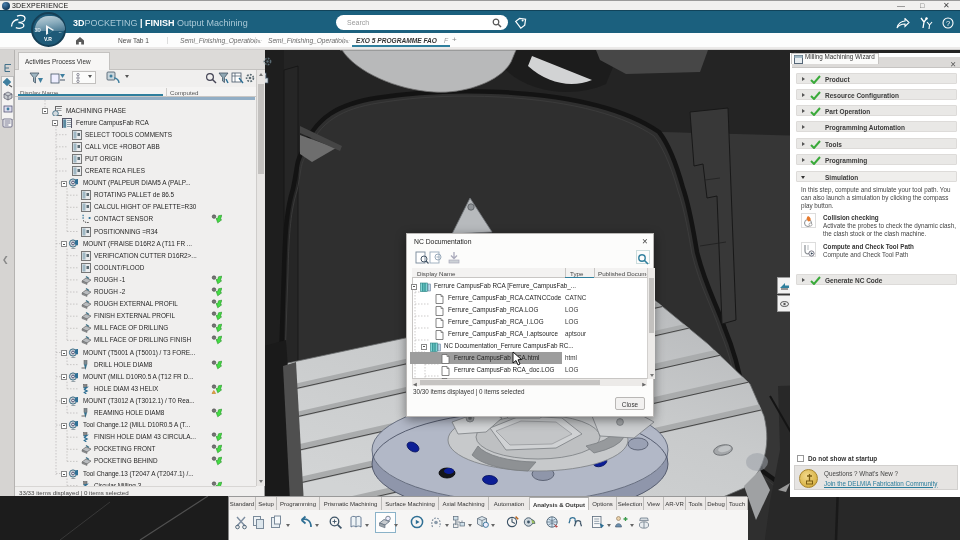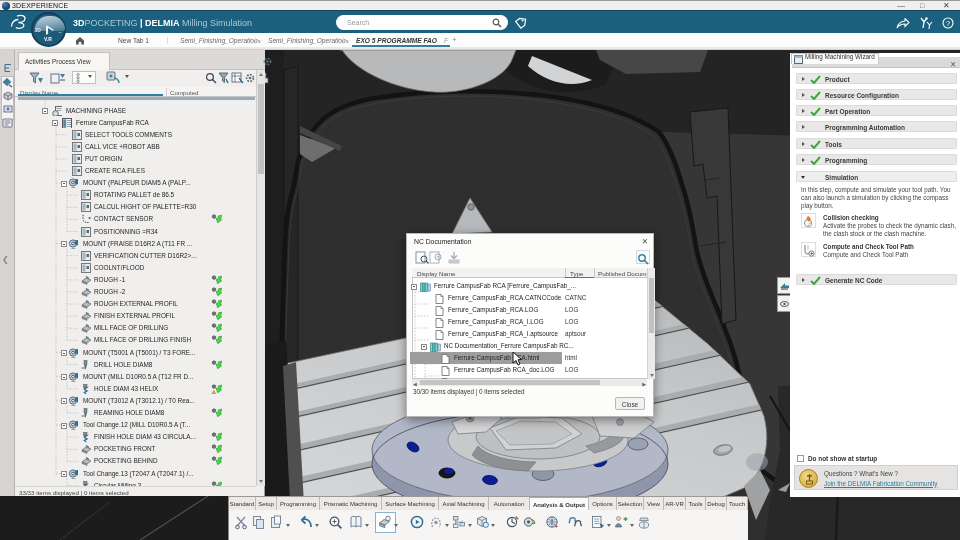--- a/index.html
+++ b/index.html
@@ -687,21 +687,21 @@
  <div class="brand">3DEXPERIENCE</div>
  <div class="winbtn" style="left:897px;">—</div>
  <div class="winbtn" style="left:920px;font-size:7px;">□</div>
  <div class="winbtn" style="left:943px;">✕</div>
 </div>
 <div class="abs" id="tealbar">
  <svg id="dslogo" style="width:17px;height:17px;left:10px;top:3px;" viewBox="0 0 17 17">
   <path d="M7,2.2 c4,-1.6 8,-0.4 8,2.3 c0,2.6 -3.4,4 -6.6,4 c3.2,0 6,1.4 5.4,3.6 c-0.7,2.2 -4.8,2.8 -8,1.6" fill="none" stroke="#fff" stroke-width="1.3"></path>
   <path d="M1.5,12.5 c0,-3.8 3,-7 6.8,-7" fill="none" stroke="#fff" stroke-width="1.3"></path>
  </svg>
- <div id="wordmark"><b>3D</b><span class="lt">POCKETING</span> <b>| DELMIA</b> <span class="lt">Milling Simulation</span></div>
+ <div id="wordmark"><b>3D</b><span class="lt">POCKETING</span> <b>| FINISH</b> <span class="lt">Output Machining</span></div>
  <div id="searchpill">
         <span class="ph">Search</span>
   <svg style="position:absolute;right:6px;top:3px" width="10" height="10">
           <circle cx="4" cy="4" r="2.8" fill="none" stroke="#555" stroke-width="1.2"></circle>
           <path d="M6.2,6.2 L9,9" stroke="#555" stroke-width="1.4"></path>
         </svg>
  </div>
  <svg class="tealico" style="left:514px;top:6px" width="13" height="13">
         <path d="M1.5,5 L5,1.5 L11,1.5 L11,7.5 L7.5,11 Z" fill="none" stroke="#fff" stroke-width="1.2" transform="rotate(8 6 6)"></path>
         <circle cx="8.6" cy="3.6" r="1" fill="#fff"></circle>

